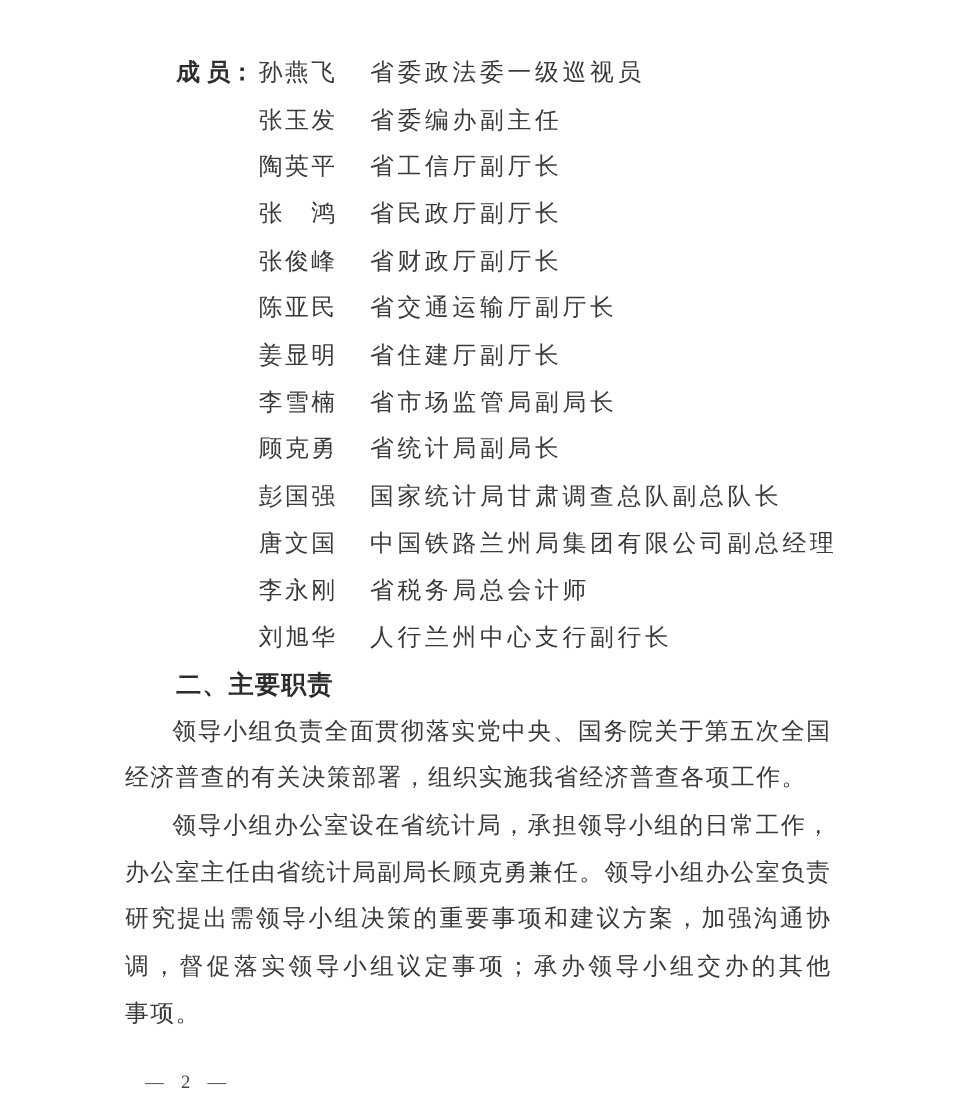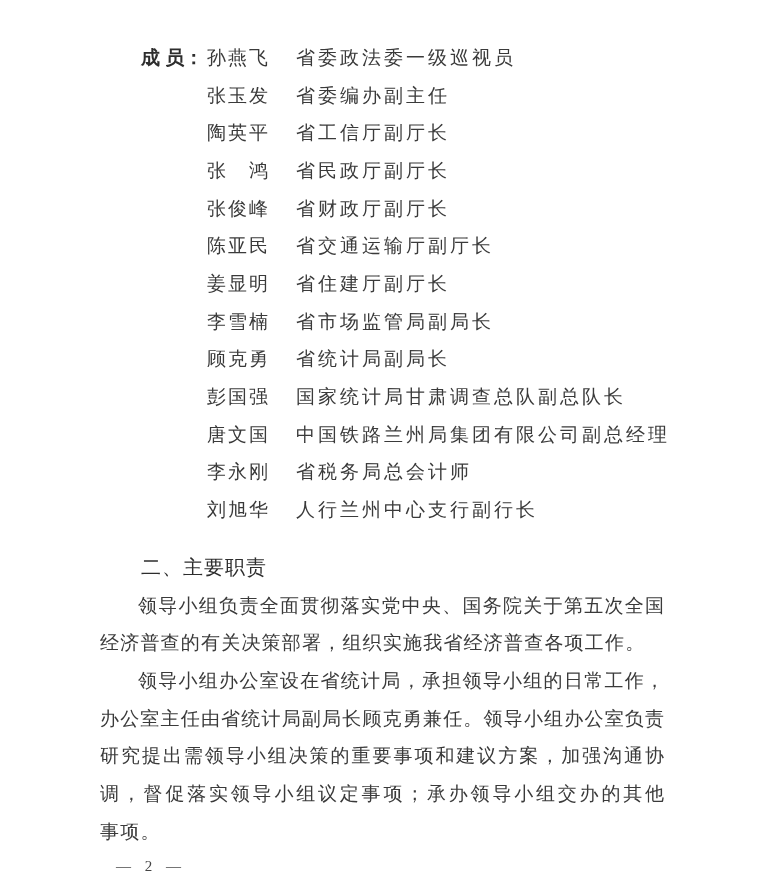--- a/index.html
+++ b/index.html
@@ -38,25 +38,24 @@
   .member-title {
     letter-spacing: 3px;
     white-space: nowrap;
   }
   .section-heading {
     display: flex;
     align-items: center;
     height: 37.7px;
     padding-left: 141px;
     font-family: "Liberation Sans", "DejaVu Sans", sans-serif;
-    font-weight: normal;
+    font-weight: bold;
     font-size: 20px;
     letter-spacing: 1px;
     color: #2d2d2d;
-    margin-top: 20px;
   }
   .paragraph { margin: 0 0 0 100px; width: 565px; font-size: 19px; }
   .para-line {
     height: 37.7px;
     line-height: 37.7px;
     letter-spacing: 1px;
     text-align: justify;
     text-align-last: justify;
     overflow: hidden;
     white-space: nowrap;

